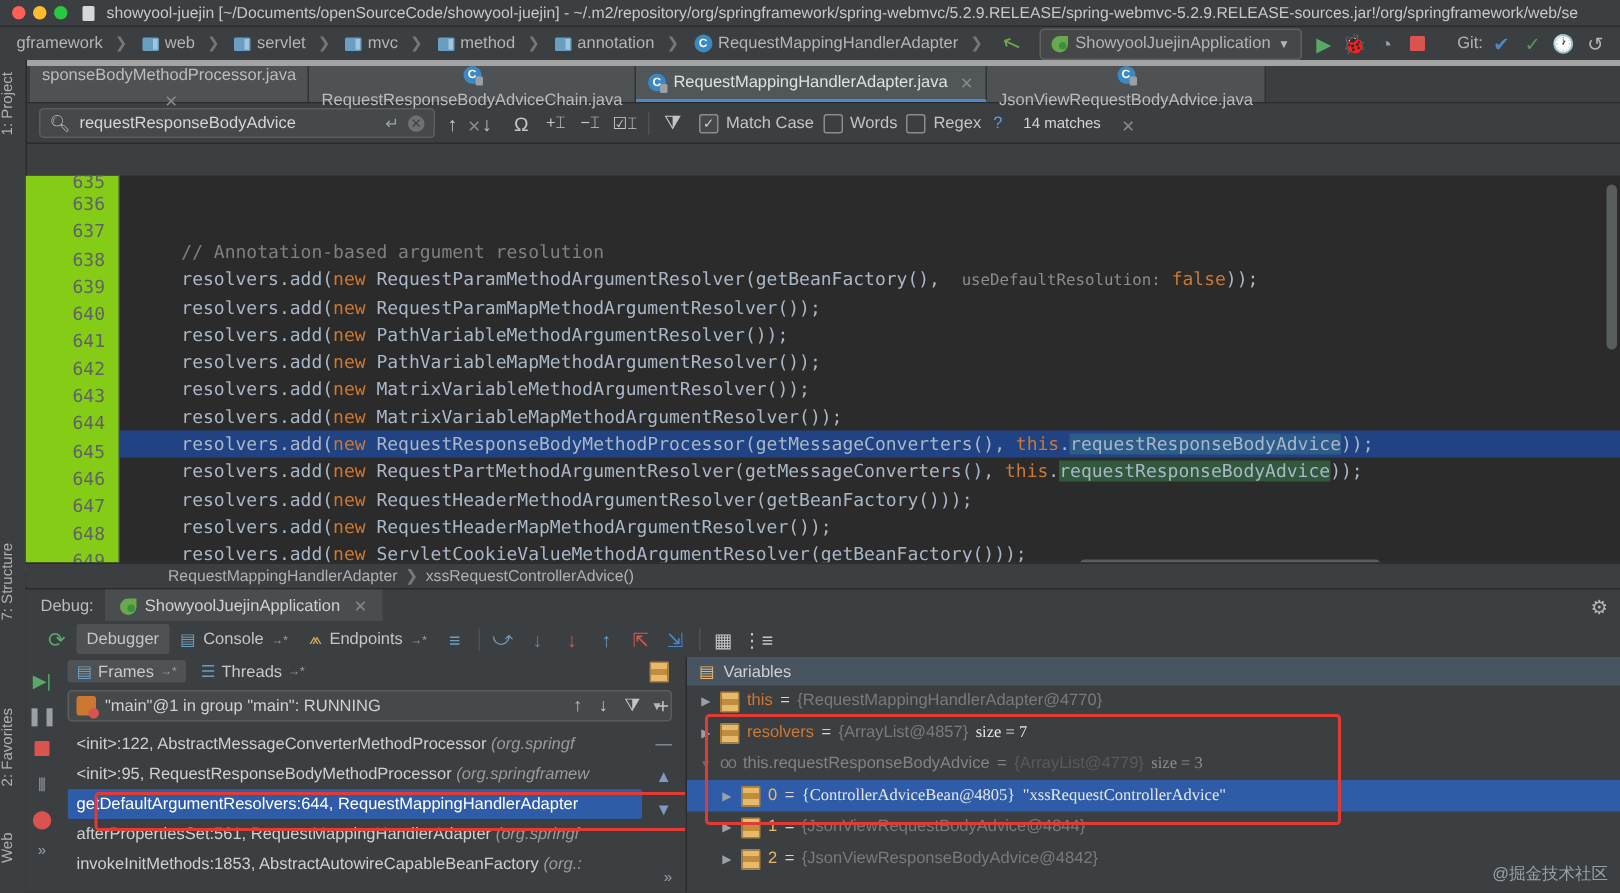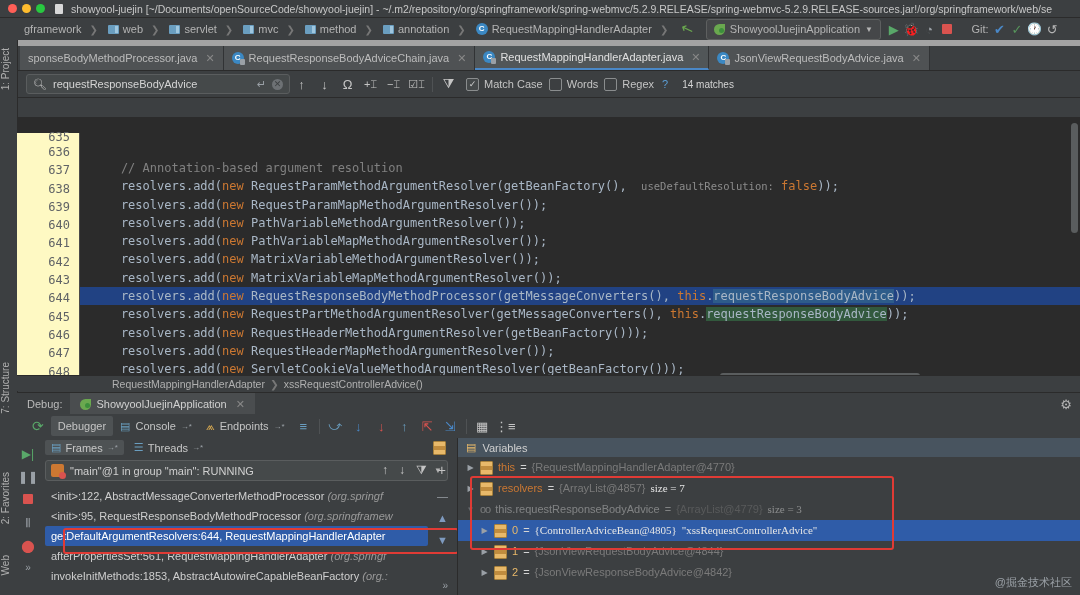--- a/index.html
+++ b/index.html
@@ -20,22 +20,22 @@
     font-size:10.5px;color:#c8c8c8;
   }
   .traffic{display:flex;gap:5px;align-items:center;}
   .dot{width:9px;height:9px;border-radius:50%;}
   .dot.r{background:#ff5f57;} .dot.y{background:#febc2e;} .dot.g{background:#28c840;}
   .doc-ico{width:8px;height:10px;background:#d8d8d8;border-radius:1px;margin-left:4px;}
   .title-text{white-space:nowrap;overflow:hidden;text-overflow:clip;flex:1;text-align:left;padding-left:2px;}
 
   
   .navbar{
-    height:22px;background:#3c3f41;border-bottom:6px solid #a3a3a3;
-    display:flex;align-items:center;padding:0 19px;gap:0;font-size:11px;color:#b4b4b4;
+    height:22px;background:#3c3f41;border-bottom:4px solid #a3a3a3;
+    display:flex;align-items:center;padding:0 6px;gap:0;font-size:11px;color:#b4b4b4;justify-content:flex-end;
   }
   .crumb{display:flex;align-items:center;gap:4px;padding:0 5px;white-space:nowrap;}
   .crumb .sep{color:#777;margin-left:4px;font-size:10px;}
   .folder{
     width:11px;height:9px;background:#6a9ec0;border-radius:1px;position:relative;display:inline-block;
   }
   .folder:after{content:"";position:absolute;right:1px;top:1px;width:3px;height:7px;background:#9fc6de;}
   .cicon{
     width:12px;height:12px;border-radius:50%;background:#3b88c3;color:#fff;
     font-size:8px;line-height:12px;text-align:center;display:inline-block;font-weight:bold;
@@ -60,21 +60,21 @@
 
   
   .tabsbar{
     height:24px;background:#3c3f41;display:flex;align-items:stretch;
     border-bottom:1px solid #2b2b2b;padding-left:20px;
   }
   .tab{
     display:flex;align-items:center;gap:5px;padding:0 8px;font-size:11px;color:#bcbcbc;
     border-right:1px solid #313335;position:relative;white-space:nowrap;background:#4a4d4f;
   }
-  .tab.inactive{background:#4f5254;}
+  .tab.inactive{background:#4f5254;flex-direction:column;}
   .tab.active{background:#515658;border-bottom:2px solid #4a88c7;color:#e0e0e0;}
   .tab .x{color:#888;font-size:11px;margin-left:3px;}
   .tab-ico{width:12px;height:12px;border-radius:50%;background:#3b88c3;color:#fff;font-size:8px;
     line-height:12px;text-align:center;font-weight:bold;position:relative;}
   .tab-ico:after{content:"";position:absolute;right:-1px;bottom:-1px;width:5px;height:6px;background:#9aa0a6;border-radius:1px;}
 
   
   .findbar{
     height:26px;background:#3c3f41;display:flex;align-items:center;gap:0;
     border-bottom:1px solid #2b2b2b;padding-left:26px;
@@ -111,21 +111,21 @@
     font-size:10px;color:#b0b0b0;text-align:center;white-space:nowrap;letter-spacing:0px;
   }
   .vlabel.rot{transform:rotate(180deg);}
 
   
   .editor{
     position:absolute;left:17px;right:0;top:117px;height:264px;background:#2b2b2b;overflow:hidden;
     font-family:"DejaVu Sans Mono", monospace;font-size:12px;
   }
   .gutter{
-    position:absolute;left:0;top:16px;width:62px;bottom:0;background:#fef9c3;
+    position:absolute;left:0;top:0;width:62px;bottom:0;background:#84cc16;
     border-right:1px solid #4b4b4b;
   }
   .gline{height:18.3px;line-height:18.3px;text-align:right;padding-right:9px;color:#606366;font-size:12px;}
   .codearea{position:absolute;left:63px;right:0;top:0;bottom:0;margin-top:32px;}
   .cline{height:18.3px;line-height:18.3px;white-space:pre;padding-left:12px;color:#a9b7c6;}
   .cline.sel{background:#214283;}
   .kw{color:#cc7832;}
   .cm{color:#808080;}
   .hint{color:#8c8c8c;font-size:10.5px;}
   .mark{background:#32593d;}

